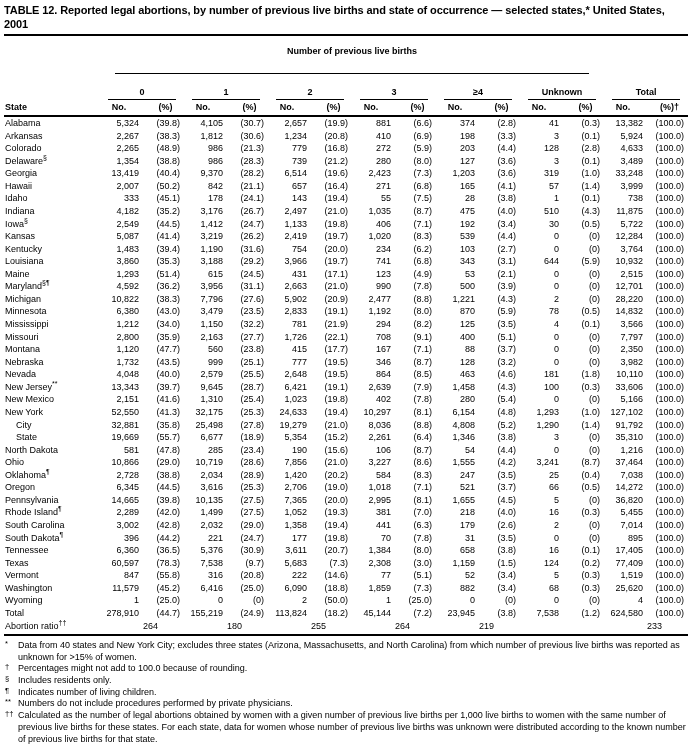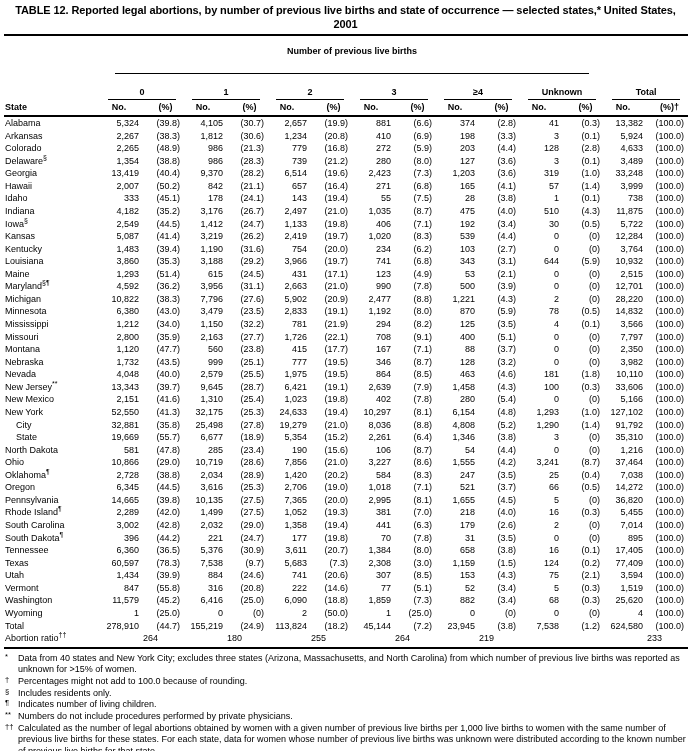--- a/index.html
+++ b/index.html
@@ -1,21 +1,21 @@
 <!DOCTYPE html>
 <html><head>
 <meta charset="utf-8">
 <style>
   html, body { margin: 0; }
   body {
     width: 691px; height: 751px; box-sizing: border-box;
     padding: 3px 4px; background: #fff; color: #000;
     font-family: "Liberation Sans", sans-serif; overflow: hidden;
   }
-  .title { font-size: 11px; font-weight: bold; line-height: 1.28; margin: 0 0 3px 0; letter-spacing: -0.1px; text-align: center; }
+  .title { font-size: 11px; font-weight: bold; line-height: 1.28; margin: 0 0 3px 0; letter-spacing: -0.1px; }
   table { border-collapse: collapse; table-layout: fixed; width: 684px; border-top: 2px solid #000; }
   th, td { font-size: 9px; line-height: 1.22; padding: 0.8px 1px; white-space: nowrap; font-weight: normal; }
   thead th { font-weight: bold; }
   .spanner-inner { border-bottom: 1px solid #000; text-align: center; padding: 1px 0 16px; margin: 8px 14px; }
   .grp { border-bottom: 1px solid #000; text-align: center; padding: 1px 0 1.5px; margin: 2px 7px 0; }
   .r-sub th { border-bottom: 2px solid #000; padding-bottom: 2px; padding-top: 1.5px; text-align: center; }
   .r-sub th.state-h { text-align: left; vertical-align: bottom; padding-left: 1px; }
   .r-sub th.num-h { padding-right: 10px; }
   td.num { text-align: right; padding-right: 8px; }
   td.pct { text-align: right; padding-right: 4px; }
@@ -441,21 +441,21 @@
         <td class="pct">(0)</td>
         <td class="num">3,982</td>
         <td class="pct">(100.0)</td>
       </tr>
       <tr>
         <td class="state">Nevada</td>
         <td class="num">4,048</td>
         <td class="pct">(40.0)</td>
         <td class="num">2,579</td>
         <td class="pct">(25.5)</td>
-        <td class="num">1,975</td>
+        <td class="num">2,648</td>
         <td class="pct">(19.5)</td>
         <td class="num">864</td>
         <td class="pct">(8.5)</td>
         <td class="num">463</td>
         <td class="pct">(4.6)</td>
         <td class="num">181</td>
         <td class="pct">(1.8)</td>
         <td class="num">10,110</td>
         <td class="pct">(100.0)</td>
       </tr>
@@ -708,37 +708,20 @@
         <td class="num">2,308</td>
         <td class="pct">(3.0)</td>
         <td class="num">1,159</td>
         <td class="pct">(1.5)</td>
         <td class="num">124</td>
         <td class="pct">(0.2)</td>
         <td class="num">77,409</td>
         <td class="pct">(100.0)</td>
       </tr>
       <tr>
-        <td class="state">Utah</td>
-        <td class="num">1,434</td>
-        <td class="pct">(39.9)</td>
-        <td class="num">884</td>
-        <td class="pct">(24.6)</td>
-        <td class="num">741</td>
-        <td class="pct">(20.6)</td>
-        <td class="num">307</td>
-        <td class="pct">(8.5)</td>
-        <td class="num">153</td>
-        <td class="pct">(4.3)</td>
-        <td class="num">75</td>
-        <td class="pct">(2.1)</td>
-        <td class="num">3,594</td>
-        <td class="pct">(100.0)</td>
-      </tr>
-      <tr>
         <td class="state">Vermont</td>
         <td class="num">847</td>
         <td class="pct">(55.8)</td>
         <td class="num">316</td>
         <td class="pct">(20.8)</td>
         <td class="num">222</td>
         <td class="pct">(14.6)</td>
         <td class="num">77</td>
         <td class="pct">(5.1)</td>
         <td class="num">52</td>

